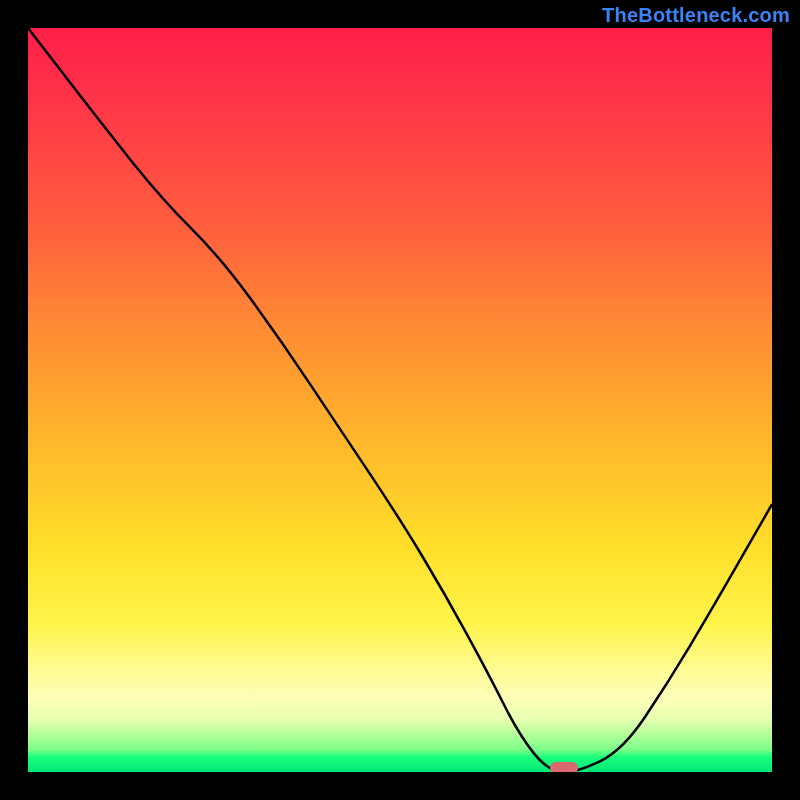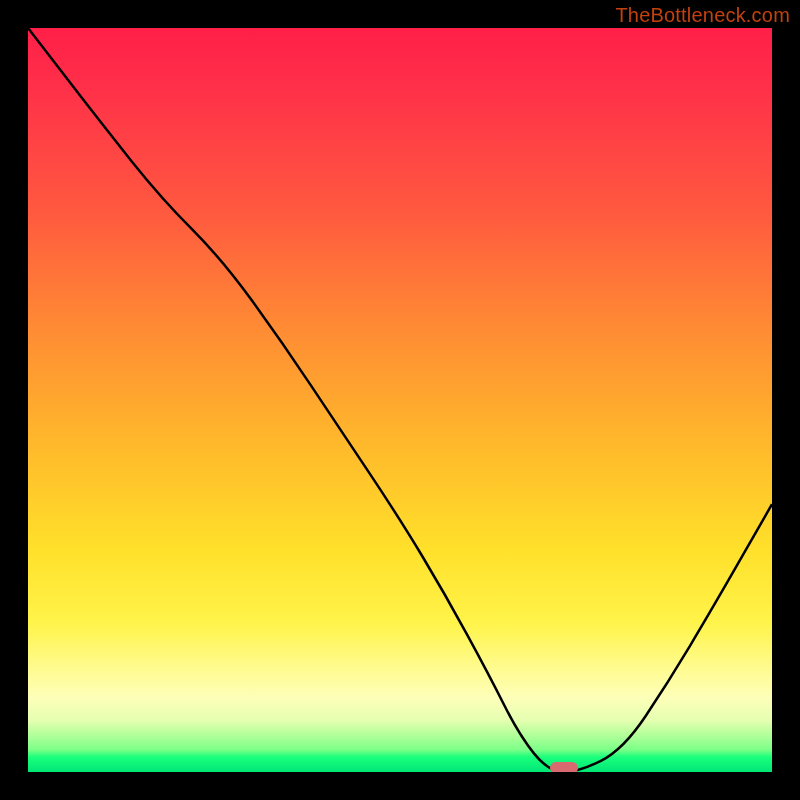--- a/index.html
+++ b/index.html
@@ -13,23 +13,23 @@
   .frame {
     position: relative;
     width: 800px;
     height: 800px;
     background: #000;
   }
   .attribution {
     position: absolute;
     top: 4px;
     right: 10px;
-    color: #c2410c;
+    color: #3b82f6;
     font-size: 20px;
-    font-weight: 400;
+    font-weight: 700;
     letter-spacing: 0.2px;
     text-align: center;
   }
   .plot {
     position: absolute;
     left: 28px;
     top: 28px;
     width: 744px;
     height: 744px;
     overflow: hidden;

